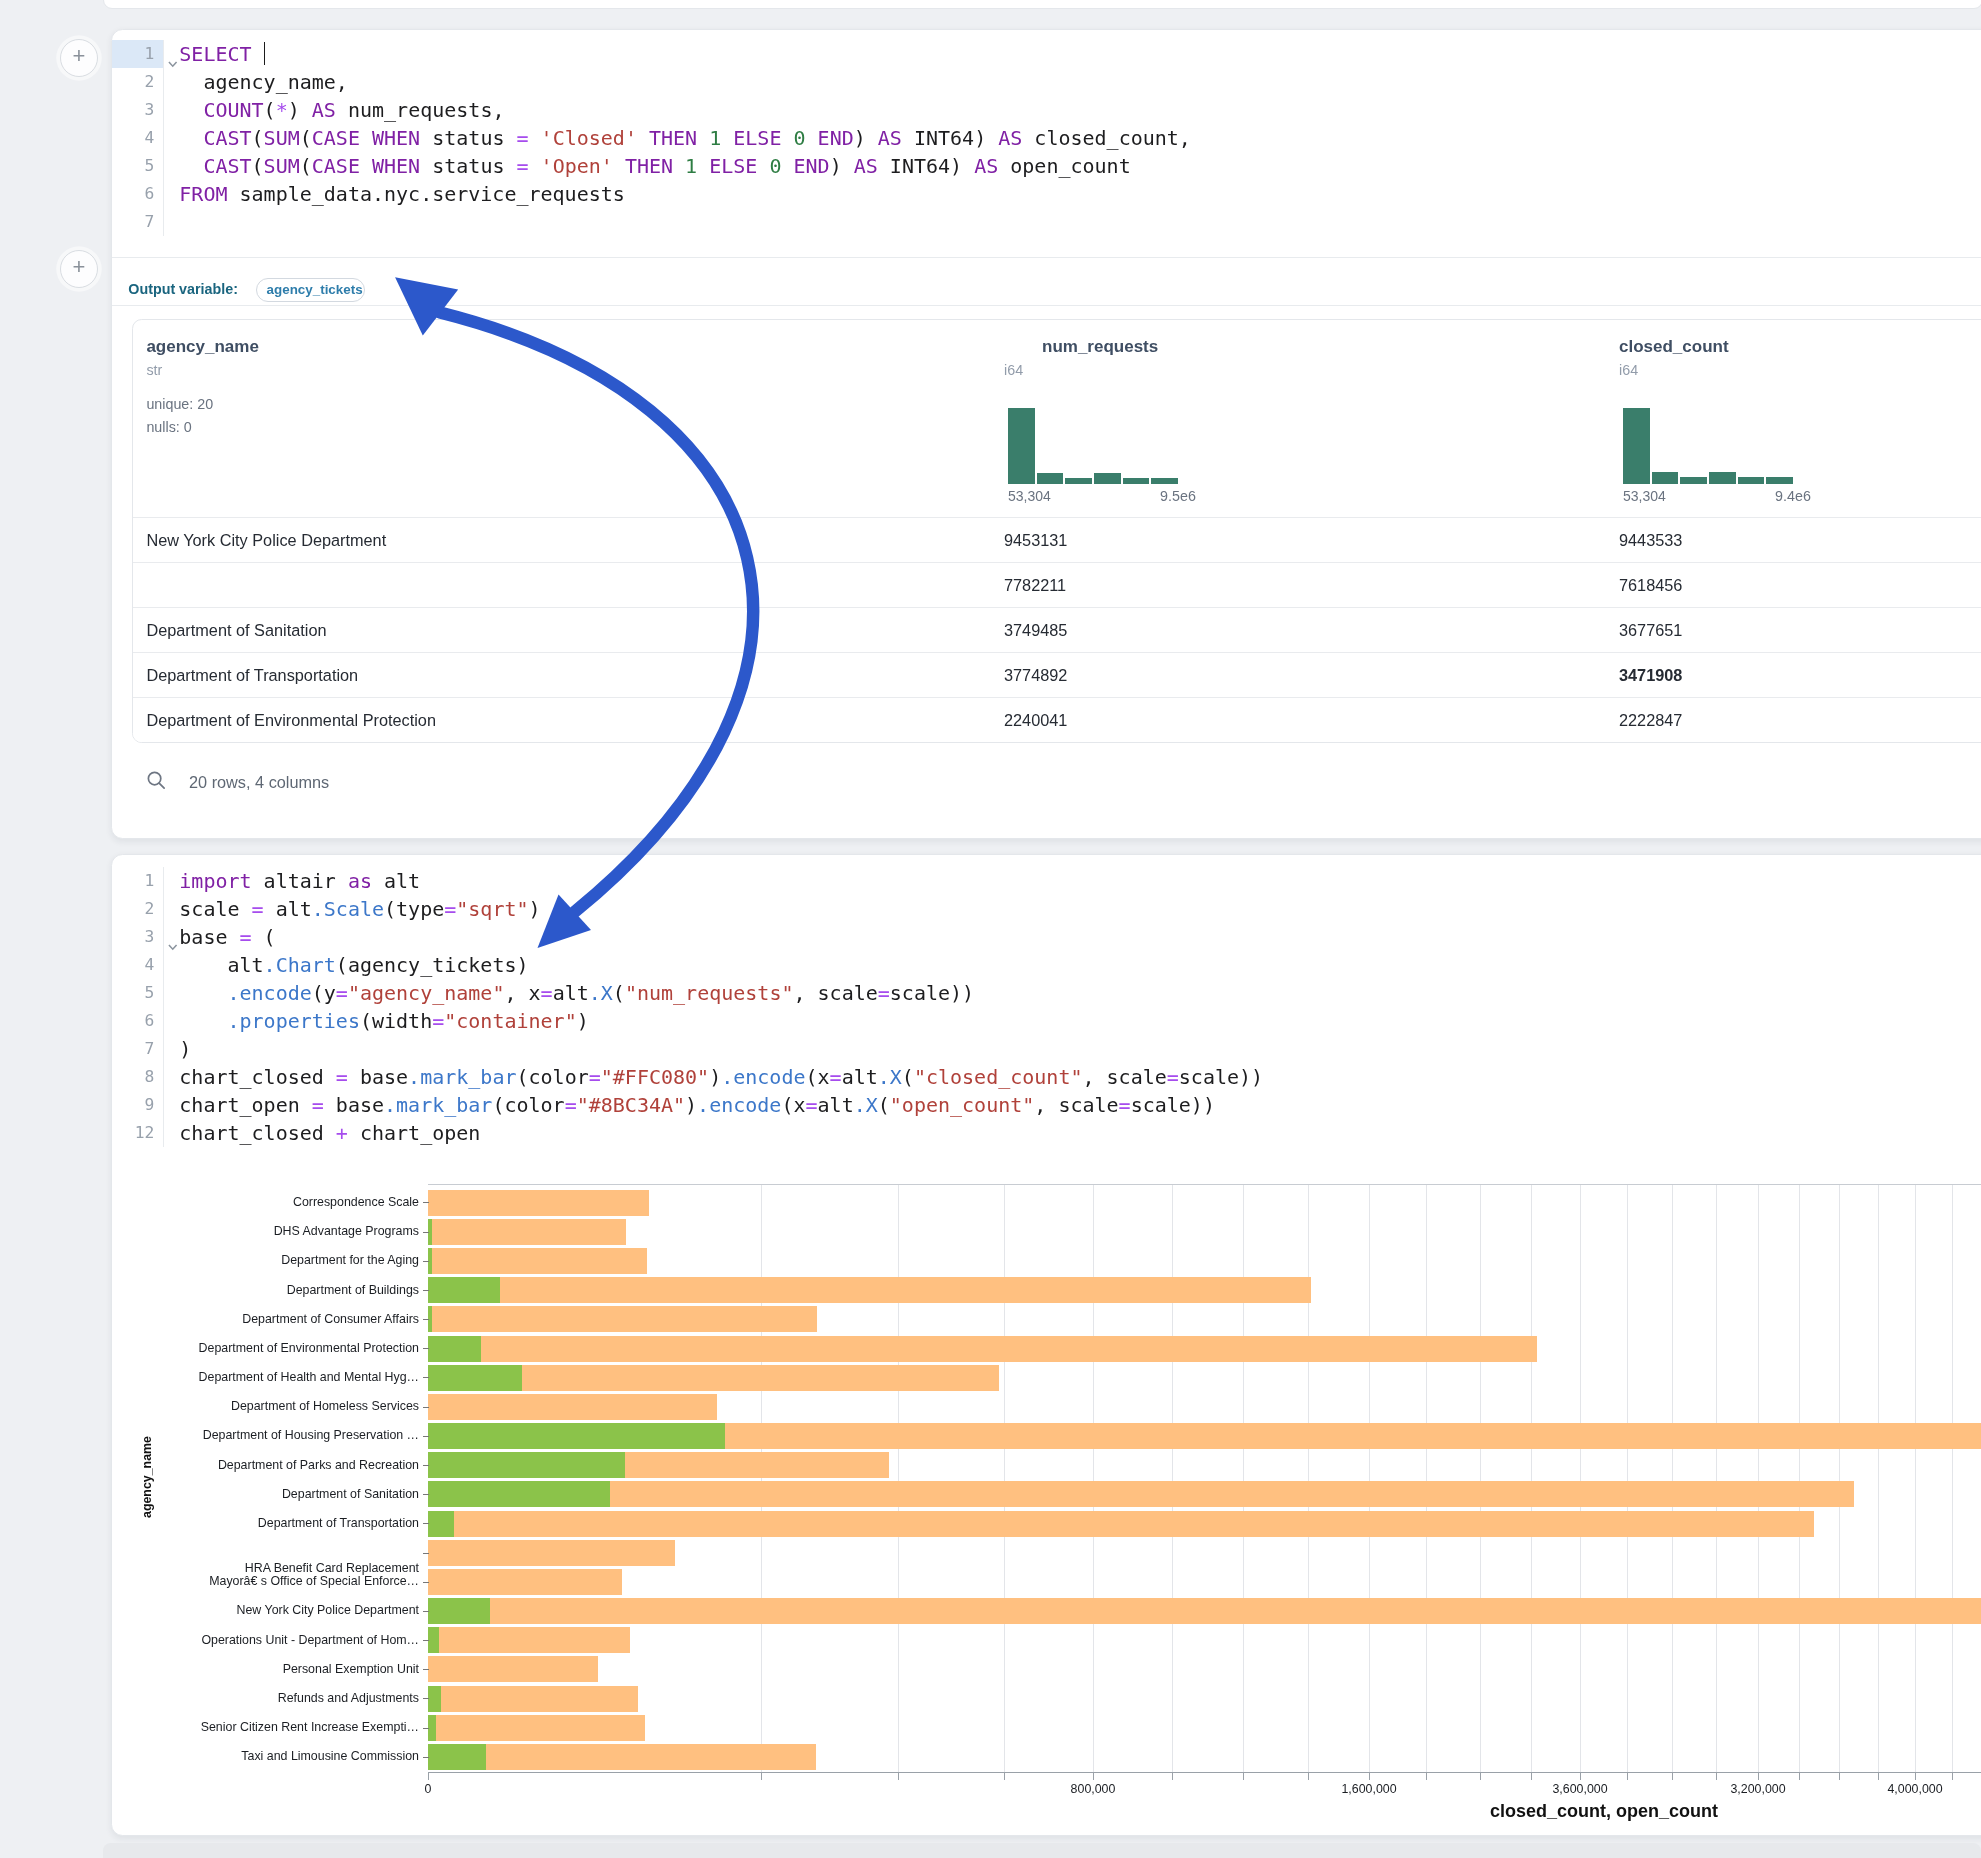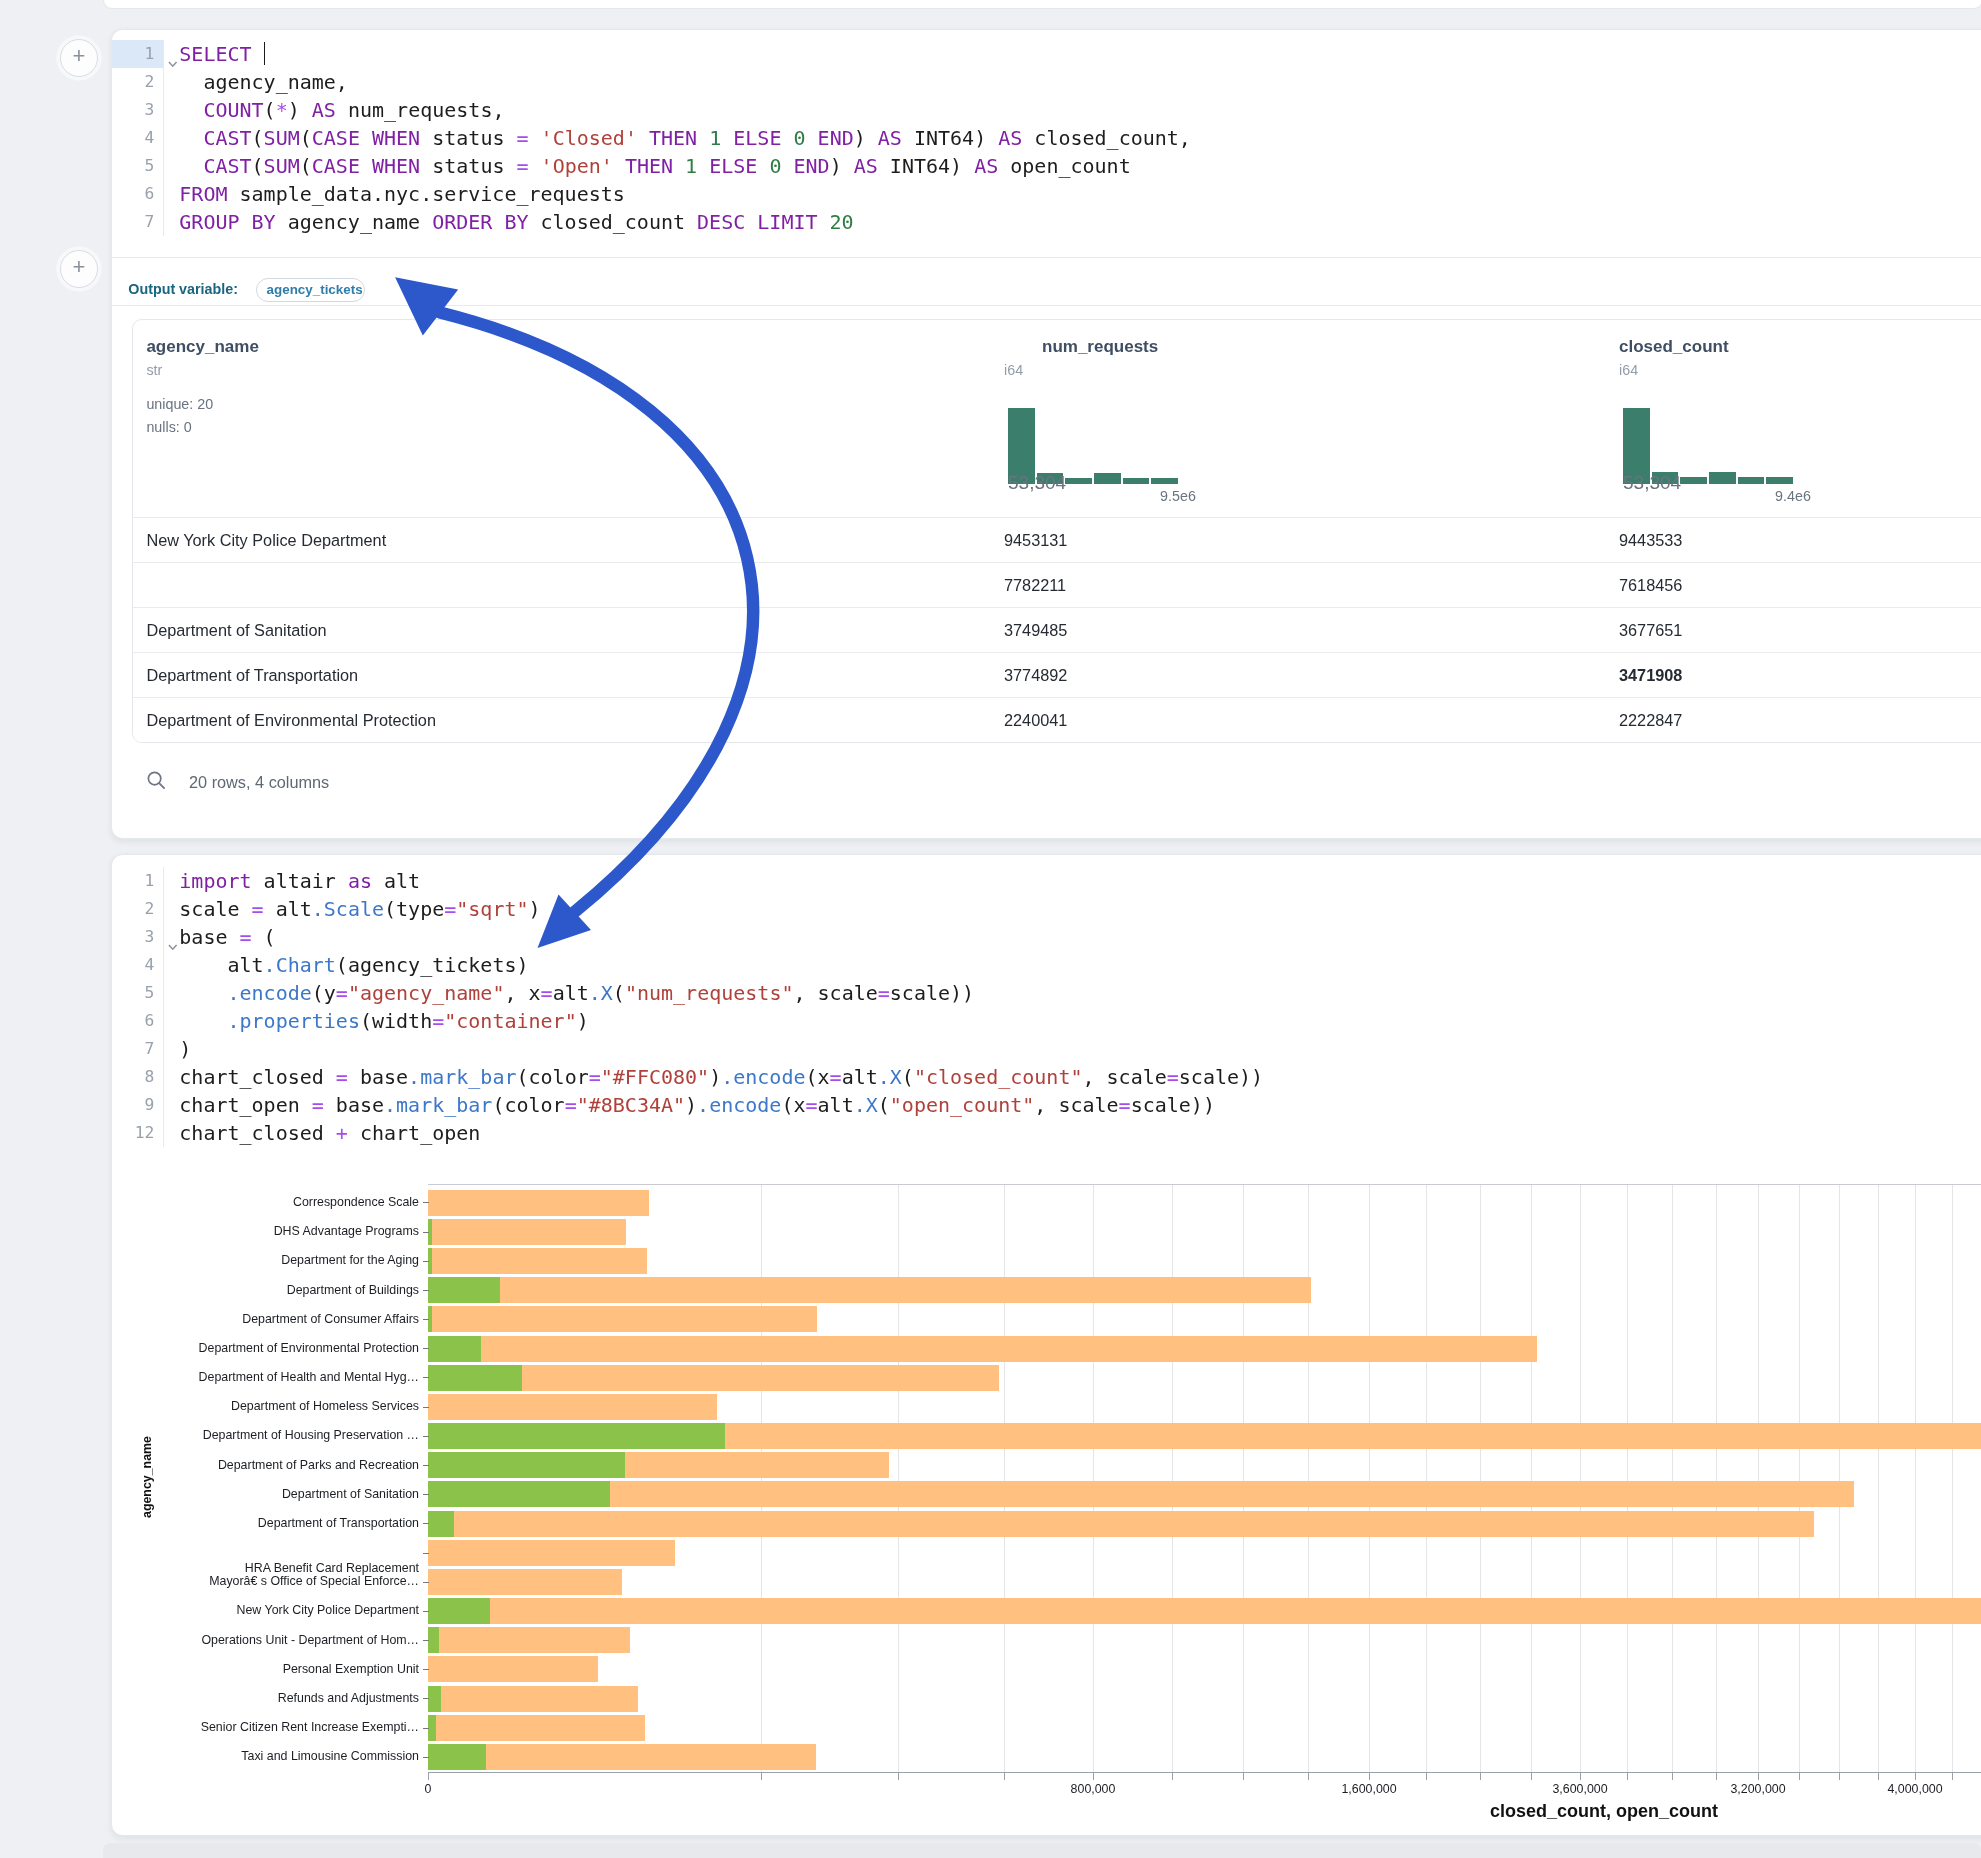--- a/index.html
+++ b/index.html
@@ -39,21 +39,21 @@
     border:1.4px solid #d9dde2;box-shadow:0 0 0 3.8px rgba(255,255,255,.5);
     color:#8a919a;font-size:22px;font-weight:300;text-align:center;line-height:32.5px;}
   
   .tbl-card{position:absolute;left:20px;top:289px;width:1902px;height:422px;background:#fff;
     border:1px solid #e4e7eb;border-radius:9.6px;overflow:hidden;}
   .col-title{position:absolute;top:17px;font-size:17px;font-weight:bold;color:#3f4e63;}
   .col-type{position:absolute;top:42px;font-size:14.3px;color:#929caa;}
   .col-stat{position:absolute;font-size:14.3px;color:#6a7380;}
   .hist{position:absolute;top:88px;width:170px;height:76px;display:flex;align-items:flex-end;gap:1.9px;}
   .hist .hbar{flex:1;background:#3a7e6b;}
-  .hist-min{position:absolute;top:152px;font-size:19px;color:#6a7380;}
+  .hist-min{position:absolute;top:168px;font-size:14px;color:#6a7380;}
   .hist-max{position:absolute;top:168px;font-size:14.3px;color:#6a7380;transform:translateX(-50%);}
   .trow{position:absolute;left:0;right:0;height:45px;border-top:1px solid #e9ebee;background:#fff;}
   .trow .cell{position:absolute;top:0;height:45px;line-height:45px;font-size:16.3px;color:#262b33;white-space:nowrap;}
   .tbl-footer-icon{position:absolute;left:34px;top:740px;}
   .tbl-footer-text{position:absolute;left:77px;top:743px;font-size:16.3px;color:#5f6874;}
   
   .chart-ylabels{position:absolute;left:0;top:329px;width:307px;height:588px;}
   .chart-ylabels .yl{position:absolute;right:0;width:307px;text-align:right;font-size:12.4px;color:#1b1e23;white-space:nowrap;}
   .ytick{position:absolute;width:5.7px;height:1px;background:#777;}
   .y-title{position:absolute;left:35px;top:622px;transform:translate(-50%,-50%) rotate(-90deg);
@@ -83,21 +83,21 @@
 <div class="card" style="left:111px;top:29px;width:1912px;height:808px;">
   <div id="sql-code" class="code-block" style="top:9.6px;">
       <div class="code-line active"><span class="gutter">1<span class="fold"><svg width="11.5" height="8.6" viewBox="0 0 12 9">
               <path d="M2 2 L6 6.5 L10 2" fill="none" stroke="#8b949e" stroke-width="1.6"></path>
             </svg></span></span><span class="src"><span class="tk-k">SELECT</span><span class="tk-t"> </span><span class="cursor"></span></span></div>
       <div class="code-line"><span class="gutter">2</span><span class="src"><span class="tk-t">  agency_name,</span></span></div>
       <div class="code-line"><span class="gutter">3</span><span class="src"><span class="tk-t">  </span><span class="tk-k">COUNT</span><span class="tk-t">(</span><span class="tk-o">*</span><span class="tk-t">) </span><span class="tk-k">AS</span><span class="tk-t"> num_requests,</span></span></div>
       <div class="code-line"><span class="gutter">4</span><span class="src"><span class="tk-t">  </span><span class="tk-k">CAST</span><span class="tk-t">(</span><span class="tk-k">SUM</span><span class="tk-t">(</span><span class="tk-k">CASE</span><span class="tk-t"> </span><span class="tk-k">WHEN</span><span class="tk-t"> status </span><span class="tk-o">=</span><span class="tk-t"> </span><span class="tk-s">'Closed'</span><span class="tk-t"> </span><span class="tk-k">THEN</span><span class="tk-t"> </span><span class="tk-n">1</span><span class="tk-t"> </span><span class="tk-k">ELSE</span><span class="tk-t"> </span><span class="tk-n">0</span><span class="tk-t"> </span><span class="tk-k">END</span><span class="tk-t">) </span><span class="tk-k">AS</span><span class="tk-t"> INT64) </span><span class="tk-k">AS</span><span class="tk-t"> closed_count,</span></span></div>
       <div class="code-line"><span class="gutter">5</span><span class="src"><span class="tk-t">  </span><span class="tk-k">CAST</span><span class="tk-t">(</span><span class="tk-k">SUM</span><span class="tk-t">(</span><span class="tk-k">CASE</span><span class="tk-t"> </span><span class="tk-k">WHEN</span><span class="tk-t"> status </span><span class="tk-o">=</span><span class="tk-t"> </span><span class="tk-s">'Open'</span><span class="tk-t"> </span><span class="tk-k">THEN</span><span class="tk-t"> </span><span class="tk-n">1</span><span class="tk-t"> </span><span class="tk-k">ELSE</span><span class="tk-t"> </span><span class="tk-n">0</span><span class="tk-t"> </span><span class="tk-k">END</span><span class="tk-t">) </span><span class="tk-k">AS</span><span class="tk-t"> INT64) </span><span class="tk-k">AS</span><span class="tk-t"> open_count</span></span></div>
       <div class="code-line"><span class="gutter">6</span><span class="src"><span class="tk-k">FROM</span><span class="tk-t"> sample_data.nyc.service_requests</span></span></div>
-      <div class="code-line"><span class="gutter">7</span><span class="src"><span class="tk-k">GROUP BY</span><span class="tk-t"> agency_name </span><span class="tk-k">ORDER BY</span><span class="tk-t"> closed_count </span><span class="tk-k">DESC</span><span class="tk-t"> </span><span class="tk-k">LIMIT</span><span class="tk-t"> </span><span class="tk-n">20</span></span></div>
+      <div class="code-line"><span class="gutter">7</span></div>
     </div>
   <div class="divider" style="top:227px;"></div>
   <div class="out-label" style="top:251px;">Output variable:</div>
   <div class="out-pill" style="top:248px;">agency_tickets</div>
   <div class="divider" style="top:275px;"></div>
 
   <div class="tbl-card" id="tbl-card">
     <div id="tbl-header">
         <div class="col-title" style="left: 13.4px;">agency_name</div>
         <div class="col-type" style="left: 13.4px;">str</div>

